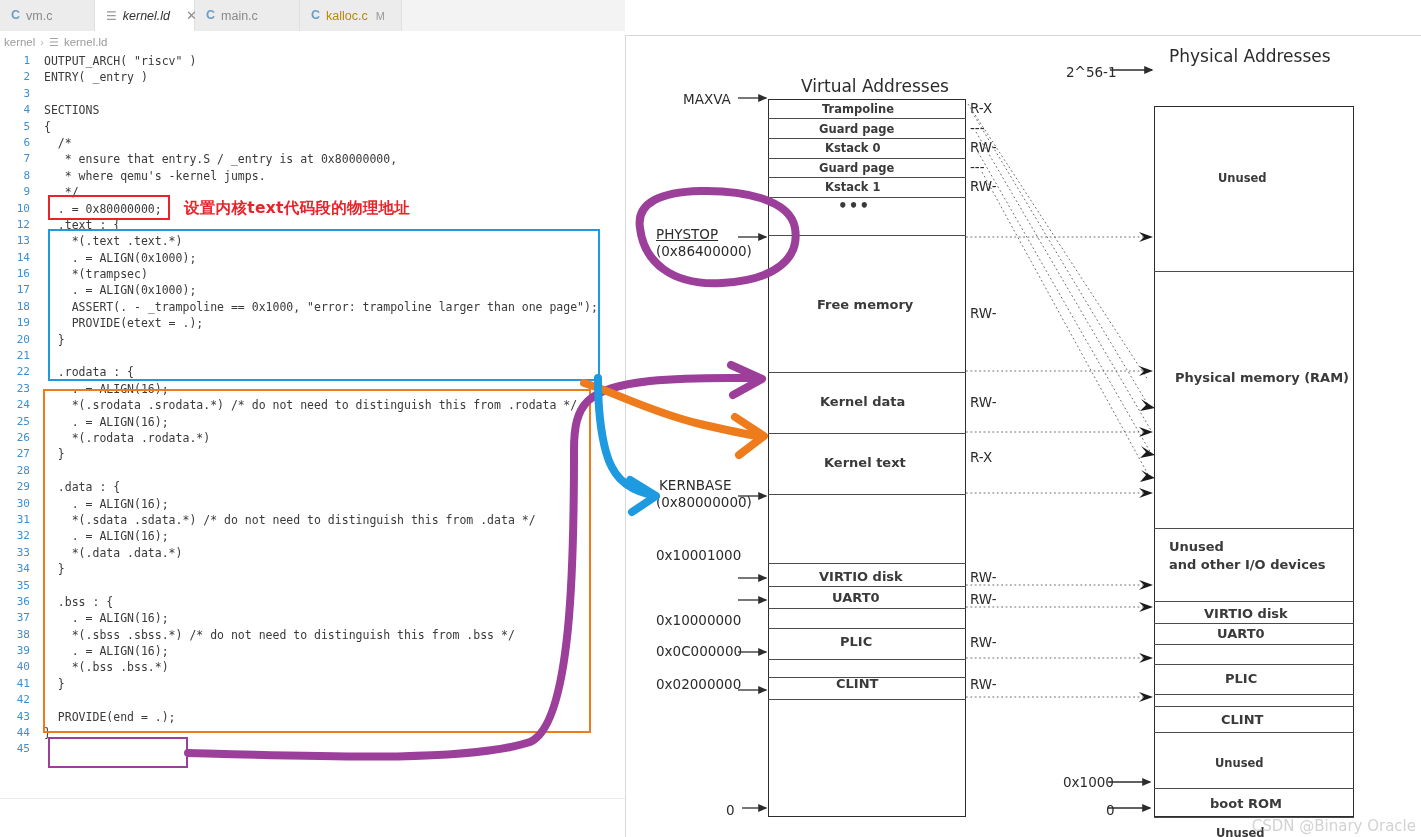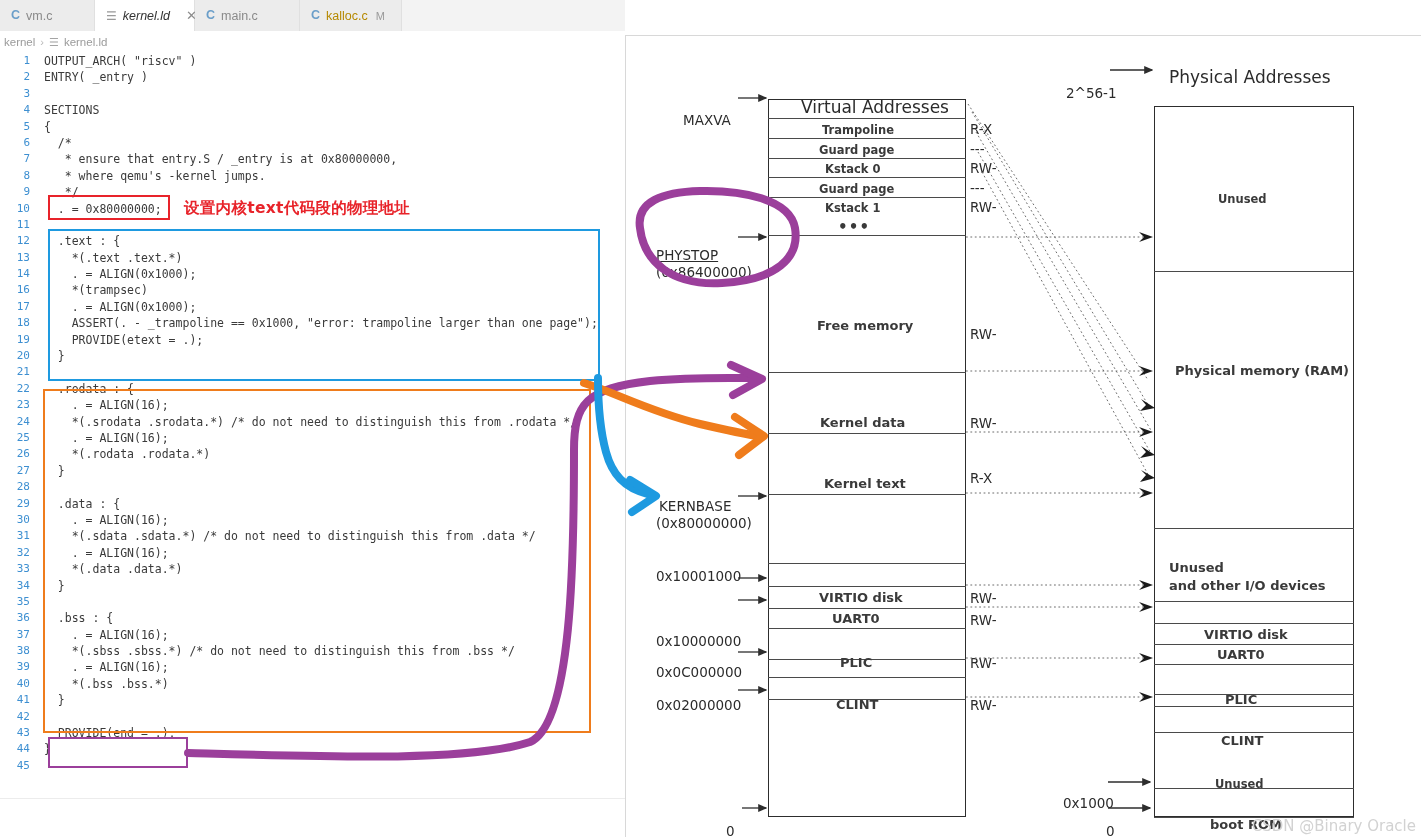--- a/index.html
+++ b/index.html
@@ -45,21 +45,21 @@
   .ann-orange{border:2px solid #ef7c1c;}
   .ann-purple{border:2px solid #9b3f9b;}
   .cn-note{position:absolute;color:#e8232a;font-weight:700;font-size:15.5px;
     font-family:"DejaVu Sans","Liberation Sans",sans-serif;letter-spacing:.3px;white-space:nowrap;}
 
   .svg-overlay{position:absolute;left:0;top:0;width:1421px;height:837px;pointer-events:none;}
 
   
   .diagram{position:absolute;left:625px;top:35px;width:796px;height:802px;background:#ffffff;
      border-left:1px solid #d8d8d8;border-top:1px solid #d8d8d8;}
-  .dlabel{position:absolute;font-family:"DejaVu Sans","Liberation Sans",sans-serif;color:#2b2b2b;white-space:nowrap;margin-top:21px;}
+  .dlabel{position:absolute;font-family:"DejaVu Sans","Liberation Sans",sans-serif;color:#2b2b2b;white-space:nowrap;}
   .title{font-size:17px;}
   .addrlbl{font-size:13.5px;color:#2b2b2b;}
   .boxlbl{font-size:13px;color:#3a3a3a;font-weight:bold;}
   .boxlbl.sm{font-size:11.5px;}
   .perm{font-size:13.5px;color:#2b2b2b;}
 
   .memcol{position:absolute;border:1.6px solid #2d2d2d;box-sizing:border-box;background:transparent;}
   .hline{position:absolute;height:0;border-top:1.3px solid #4a4a4a;}
 
   .watermark{position:absolute;right:6px;bottom:3px;font-size:15px;color:#d2d2d2;
@@ -105,21 +105,20 @@
           <div class="cline"><span class="lnum">1</span><span class="ctext">OUTPUT_ARCH( "riscv" )</span></div>
           <div class="cline"><span class="lnum">2</span><span class="ctext">ENTRY( _entry )</span></div>
           <div class="cline"><span class="lnum">3</span><span class="ctext"></span></div>
           <div class="cline"><span class="lnum">4</span><span class="ctext">SECTIONS</span></div>
           <div class="cline"><span class="lnum">5</span><span class="ctext">{</span></div>
           <div class="cline"><span class="lnum">6</span><span class="ctext">  /*</span></div>
           <div class="cline"><span class="lnum">7</span><span class="ctext">   * ensure that entry.S / _entry is at 0x80000000,</span></div>
           <div class="cline"><span class="lnum">8</span><span class="ctext">   * where qemu's -kernel jumps.</span></div>
           <div class="cline"><span class="lnum">9</span><span class="ctext">   */</span></div>
           <div class="cline"><span class="lnum">10</span><span class="ctext">  . = 0x80000000;</span></div>
-          <div class="cline"><span class="lnum">11</span><span class="ctext"></span></div>
           <div class="cline"><span class="lnum">12</span><span class="ctext">  .text : {</span></div>
           <div class="cline"><span class="lnum">13</span><span class="ctext">    *(.text .text.*)</span></div>
           <div class="cline"><span class="lnum">14</span><span class="ctext">    . = ALIGN(0x1000);</span></div>
           <div class="cline"><span class="lnum">16</span><span class="ctext">    *(trampsec)</span></div>
           <div class="cline"><span class="lnum">17</span><span class="ctext">    . = ALIGN(0x1000);</span></div>
           <div class="cline"><span class="lnum">18</span><span class="ctext">    ASSERT(. - _trampoline == 0x1000, "error: trampoline larger than one page");</span></div>
           <div class="cline"><span class="lnum">19</span><span class="ctext">    PROVIDE(etext = .);</span></div>
           <div class="cline"><span class="lnum">20</span><span class="ctext">  }</span></div>
           <div class="cline"><span class="lnum">21</span><span class="ctext"></span></div>
           <div class="cline"><span class="lnum">22</span><span class="ctext">  .rodata : {</span></div>
@@ -228,21 +227,21 @@
     <div class="hline" style="left:528px;top:587px;width:200px;"></div>
     <div class="hline" style="left:528px;top:608px;width:200px;"></div>
     <div class="hline" style="left:528px;top:628px;width:200px;"></div>
     <div class="hline" style="left:528px;top:658px;width:200px;"></div>
     <div class="hline" style="left:528px;top:670px;width:200px;"></div>
     <div class="hline" style="left:528px;top:696px;width:200px;"></div>
     <div class="hline" style="left:528px;top:752px;width:200px;"></div>
     <div class="hline" style="left:528px;top:781px;width:200px;"></div>
 
     <div class="dlabel boxlbl sm" style="left:592px;top:135px;">Unused</div>
-    <div class="dlabel boxlbl" style="left:549px;top:306px;">Physical memory (RAM)</div>
+    <div class="dlabel boxlbl" style="left:549px;top:334px;">Physical memory (RAM)</div>
     <div class="dlabel boxlbl" style="left:543px;top:503px;">Unused</div>
     <div class="dlabel boxlbl" style="left:543px;top:521px;">and other I/O devices</div>
     <div class="dlabel boxlbl" style="left:578px;top:570px;">VIRTIO disk</div>
     <div class="dlabel boxlbl" style="left:591px;top:590px;">UART0</div>
     <div class="dlabel boxlbl" style="left:599px;top:635px;">PLIC</div>
     <div class="dlabel boxlbl" style="left:595px;top:676px;">CLINT</div>
     <div class="dlabel boxlbl sm" style="left:589px;top:720px;">Unused</div>
     <div class="dlabel boxlbl" style="left:584px;top:760px;">boot ROM</div>
     <div class="dlabel boxlbl sm" style="left:590px;top:790px;">Unused</div>
 

